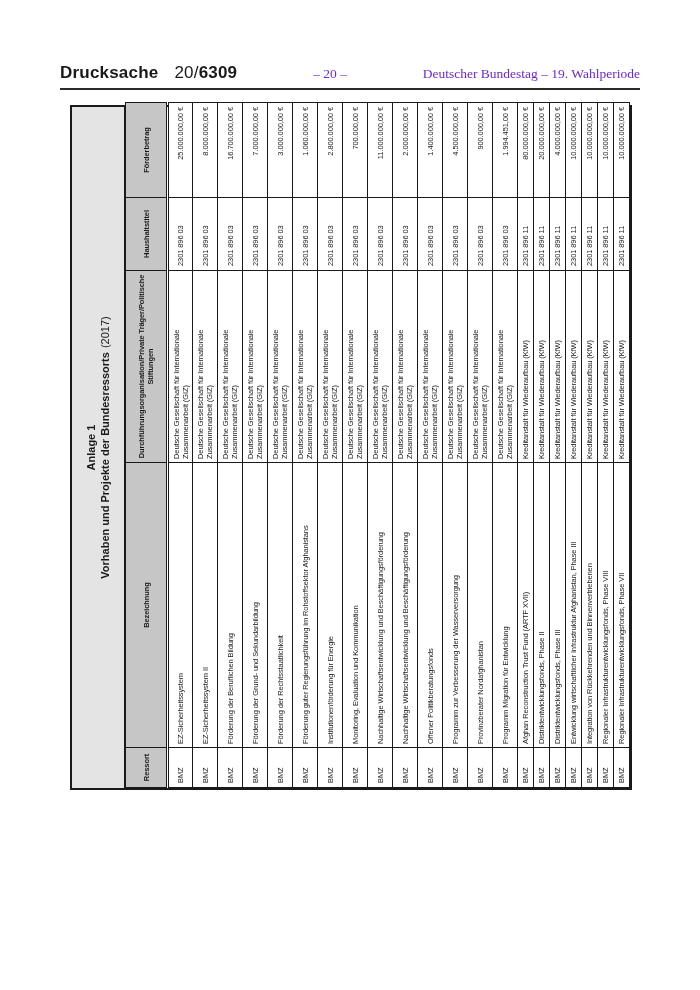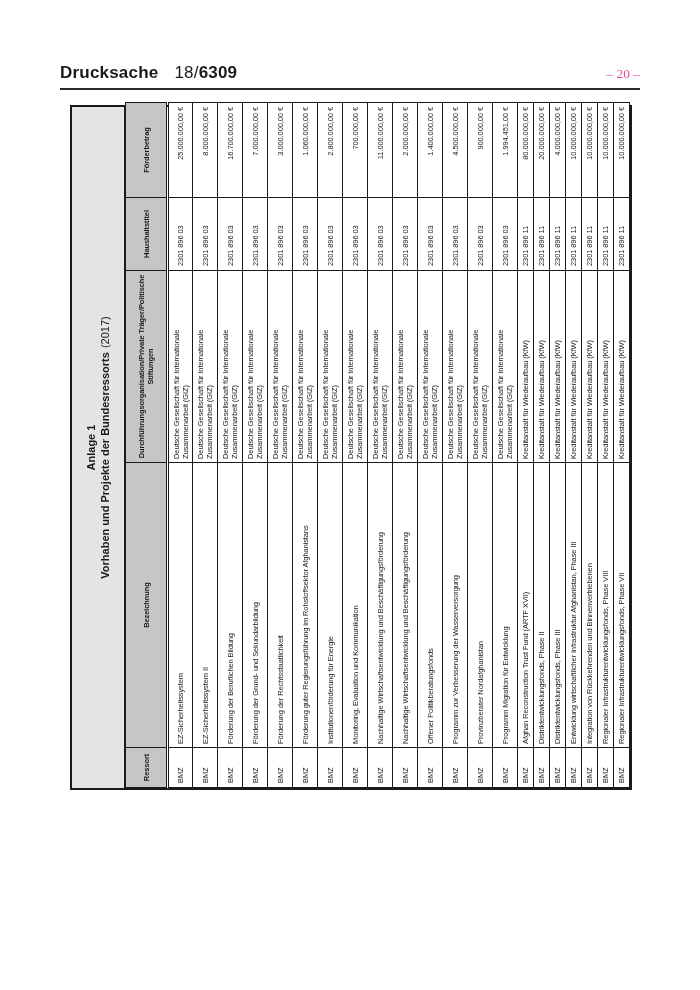--- a/index.html
+++ b/index.html
@@ -17,21 +17,21 @@
   .page-header {
     position:absolute; left:60px; top:63px; width:580px;
     display:flex; align-items:baseline; justify-content:space-between;
     padding-bottom:5px;
     border-bottom:2px solid #2b2b2b;
   }
   .doc-id { font-family:"Liberation Sans", sans-serif; font-size:17px; font-weight:bold; letter-spacing:0.2px; }
   .doc-id .prefix { font-weight:normal; }
   .doc-id .lbl { margin-right:16px; }
   .page-num, .right-head {
-    font-family:"Liberation Serif", serif; font-size:13.5px; color:#ec4899;
+    font-family:"Liberation Serif", serif; font-size:13.5px; color:#6d28d9;
   }
 
   
   .rotated-area {
     position:absolute; left:70px; top:790px;
     width:685px; height:556px;
     transform:rotate(-90deg);
     transform-origin:0 0;
   }
   .sheet { width:685px; border:2px solid #1a1a1a; background:#fff; }
@@ -70,22 +70,23 @@
   td.c-org     { text-align:left; }
   td.c-titel   { text-align:left; padding-left:4px; white-space:nowrap; }
   td.c-betrag  { text-align:right; padding-right:4px; white-space:nowrap; }
   tr.wide td   { height:25px; }
   tr.narrow td { height:16px; }
 </style>
 </head>
 <body>
 
 <div class="page-header">
-  <span class="doc-id"><span class="lbl">Drucksache</span><span class="prefix">18/</span><span>6309</span></span>
+  <span class="doc-id"><span class="lbl">Drucksache</span><span class="prefix">20/</span><span>6309</span></span>
   <span class="page-num">– 20 –</span>
+  <span class="right-head">Deutscher Bundestag – 19. Wahlperiode</span>
 </div>
 
 <div class="rotated-area">
   <div class="sheet">
 
     <div class="annex-title">
       <div class="t1">Anlage 1</div>
       <div class="t2"><span>Vorhaben und Projekte der Bundesressorts</span><span class="yr">(2017)</span></div>
     </div>
 

